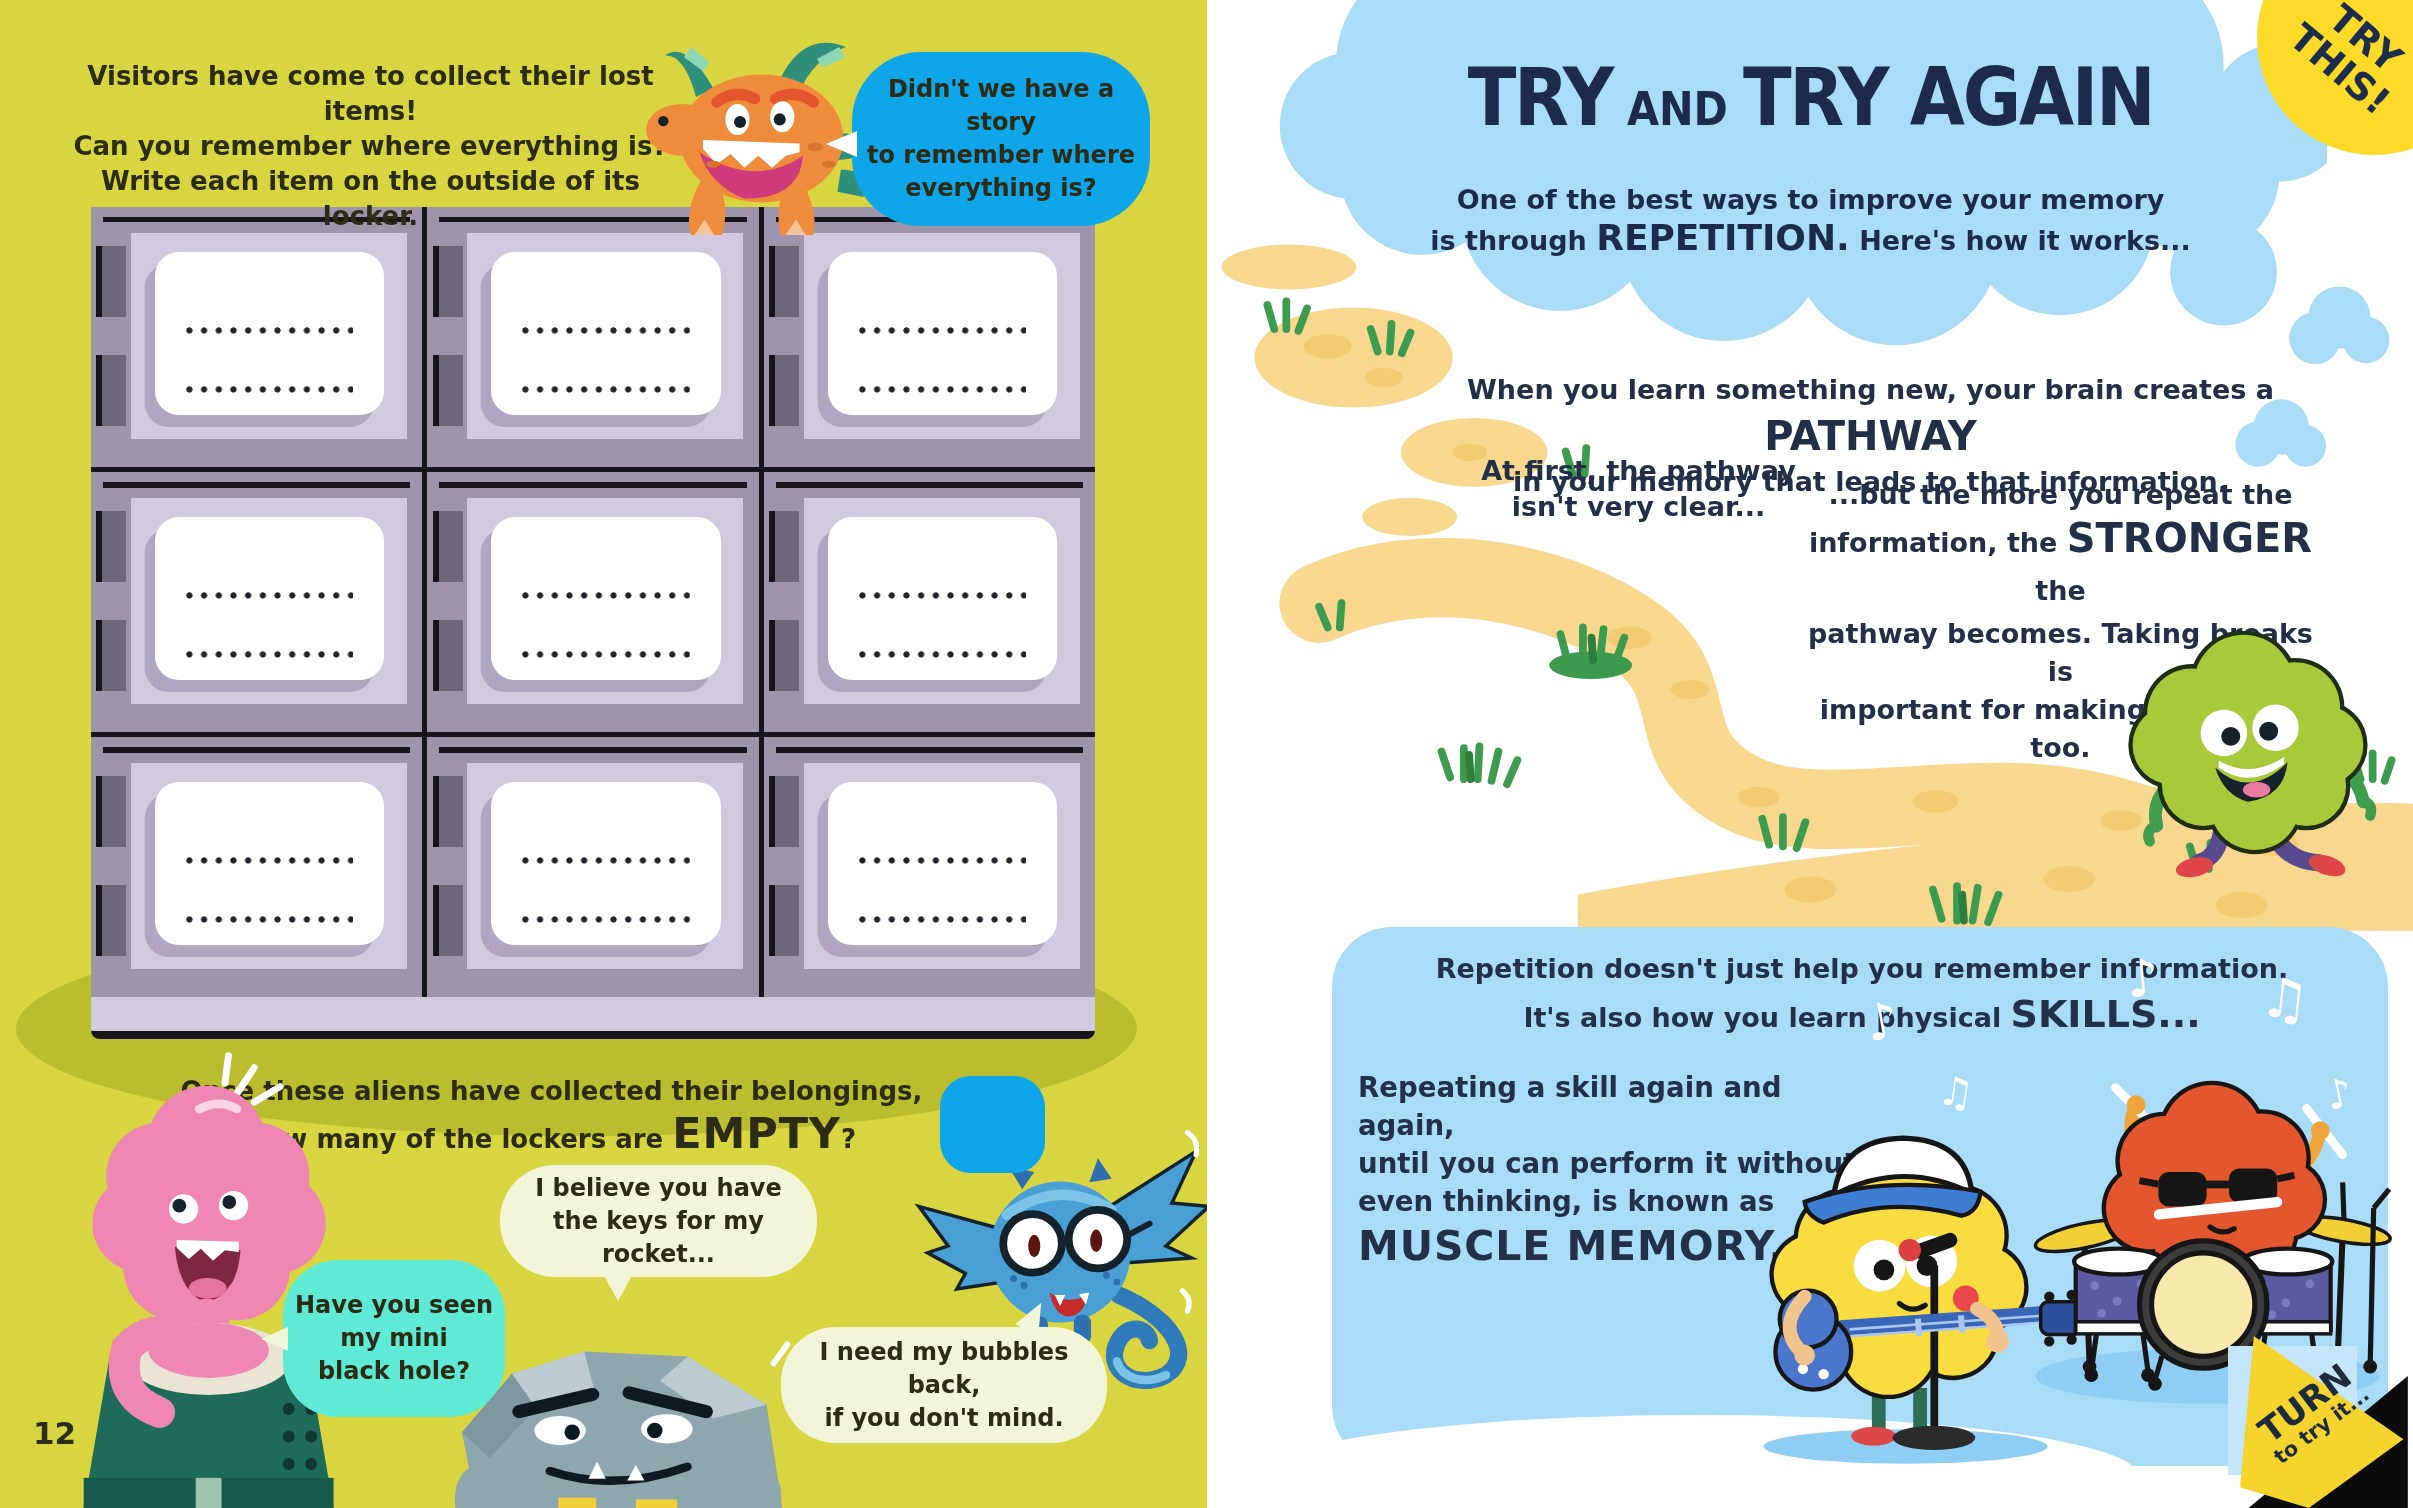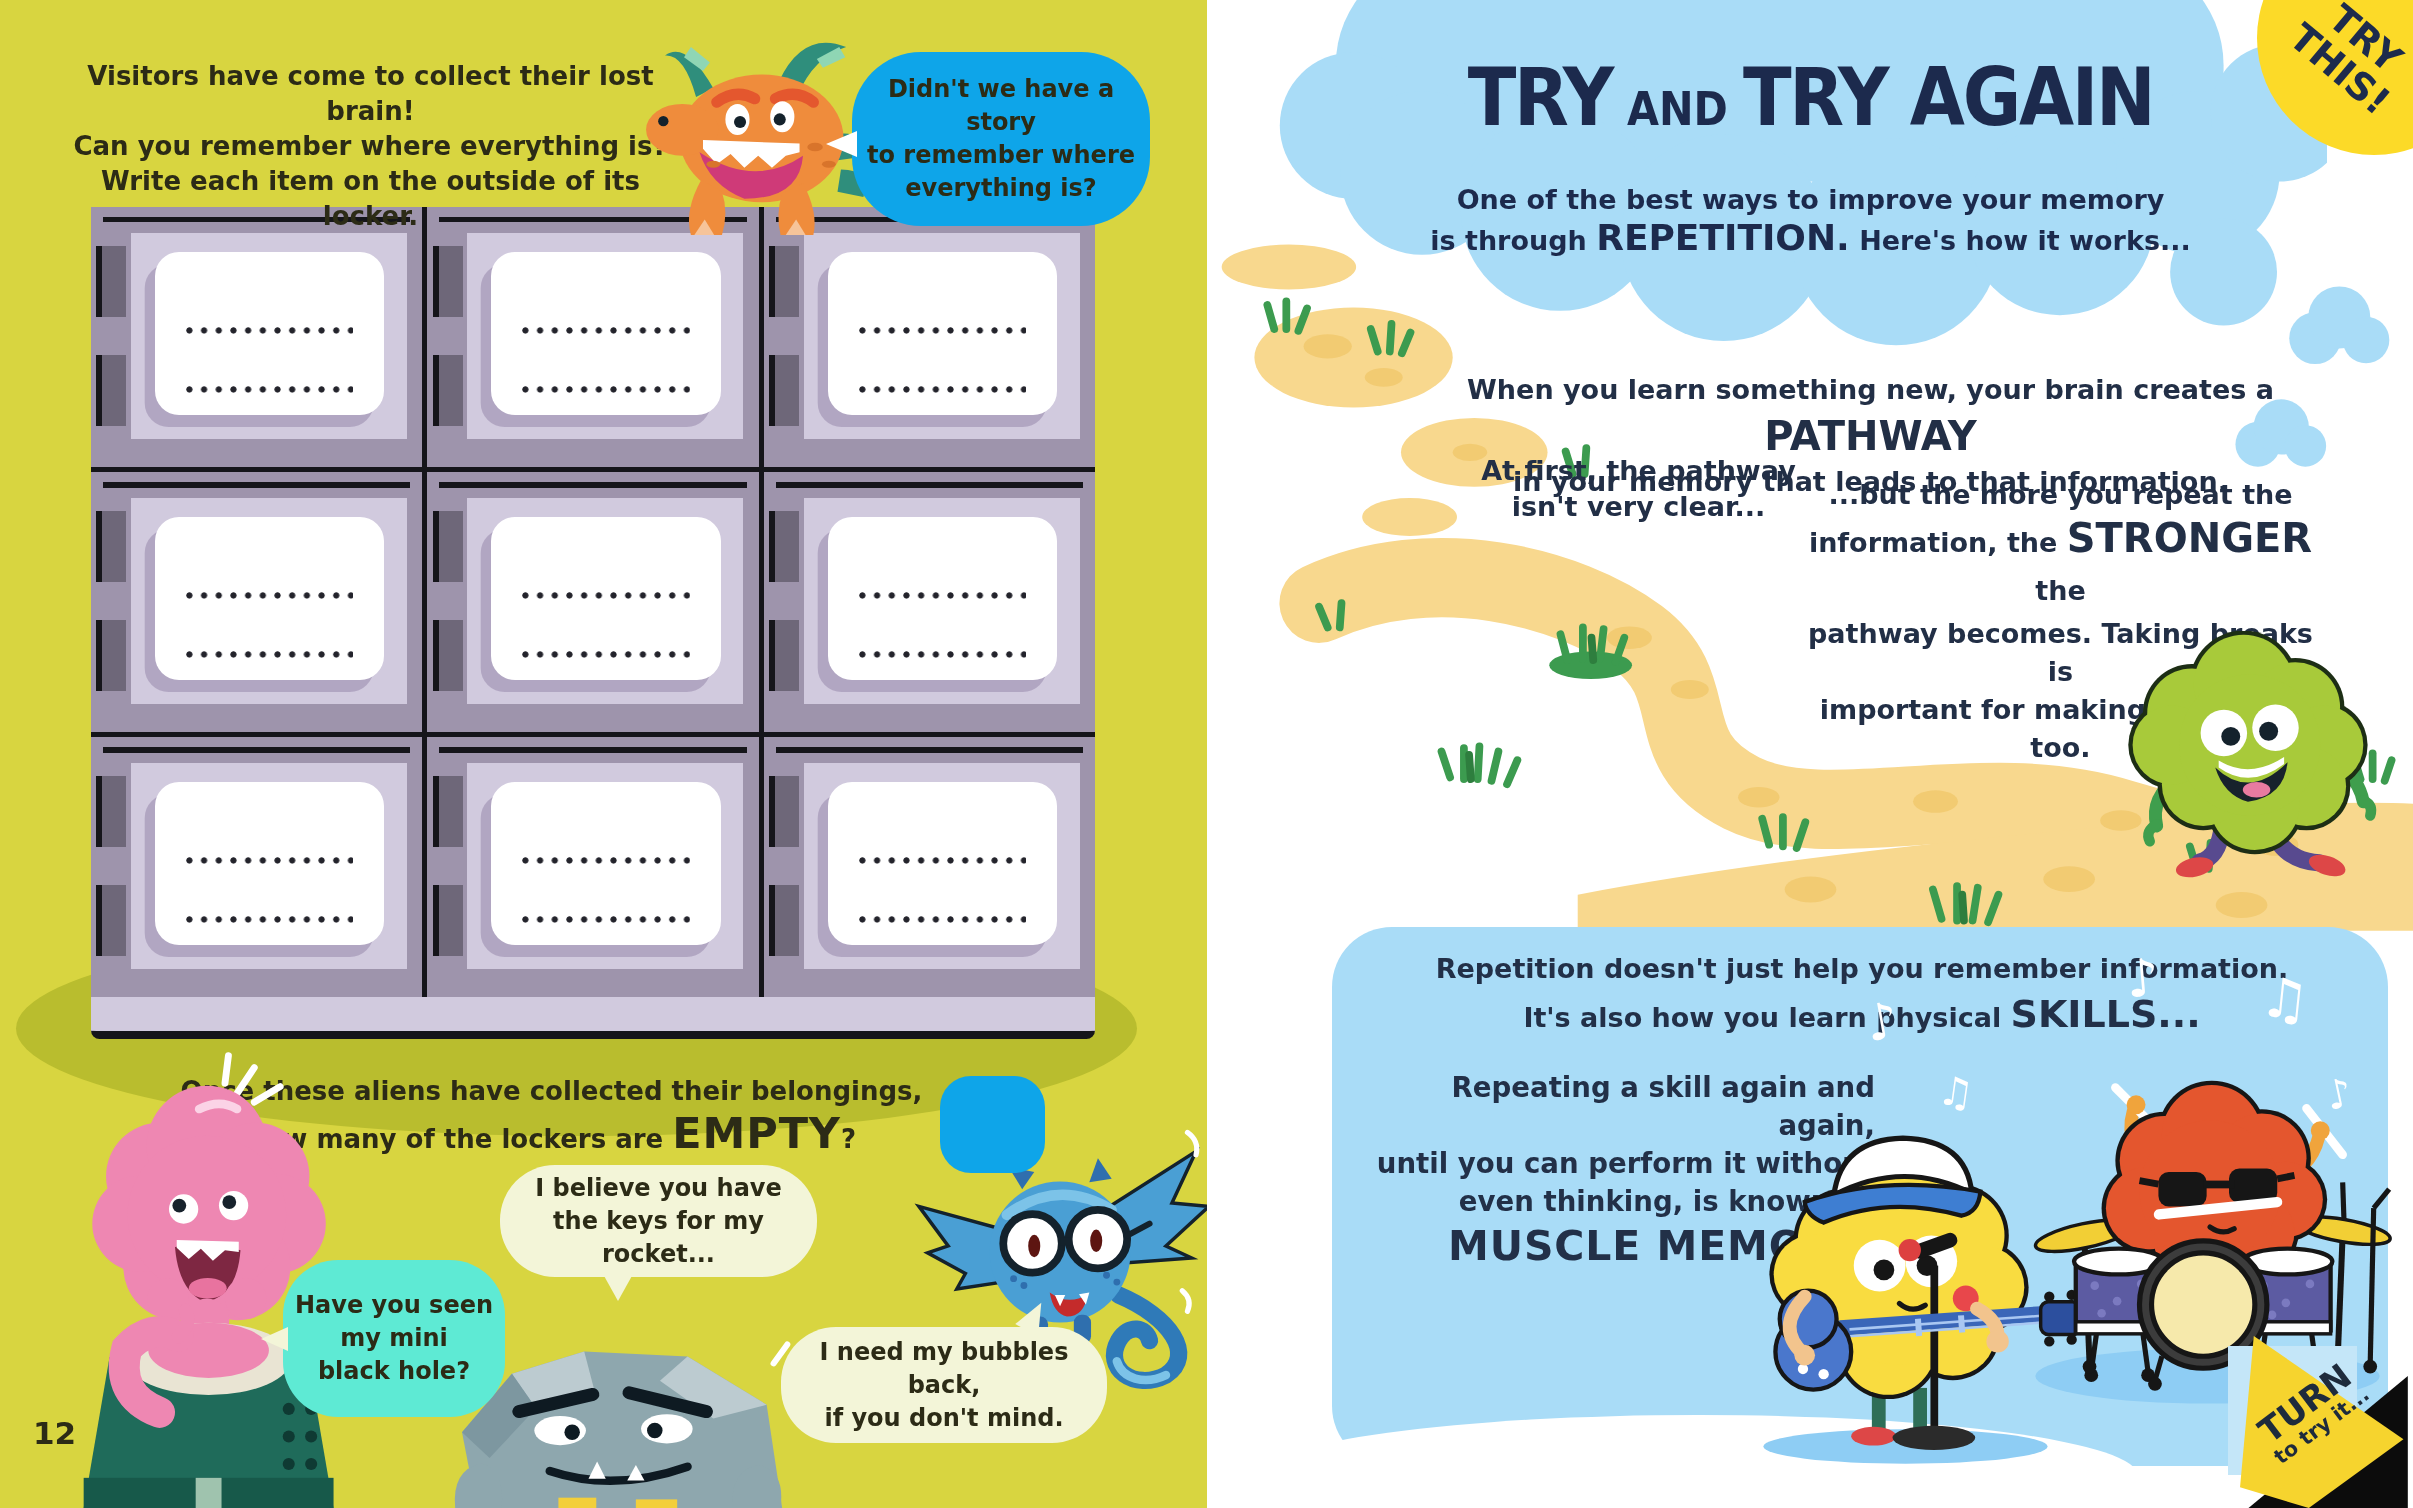--- a/index.html
+++ b/index.html
@@ -85,21 +85,21 @@
   #bub-brain .tail{right:-31px;top:52px;border-width:13.8px 0 13.8px 34px;border-color:transparent transparent transparent #f8d70a;}
   .runner{left:886px;top:631px;width:297px;height:259px;z-index:4;}
   .panel{position:absolute;left:125px;top:927px;width:1056px;height:539px;background:#a9dcf7;
         border-radius:60px;z-index:1;}
   .panel-wave{position:absolute;left:52px;top:1415px;width:879px;height:121px;background:#fff;
         border-radius:50%;z-index:3;}
   .skills{position:absolute;left:181px;top:950px;width:948px;text-align:center;color:#223048;
         font-weight:bold;font-size:27px;z-index:2;}
   .skills .s1{line-height:38px;} .skills .s2{line-height:52px;}
   .skills .bigword{font-size:38px;}
-  .muscle{position:absolute;left:151px;top:1069px;width:517px;text-align:right;color:#223048;
+  .muscle{position:absolute;left:151px;top:1069px;width:517px;text-align:left;color:#223048;
         font-weight:bold;font-size:27.6px;line-height:38px;z-index:2;}
   .muscle .em{font-size:41px;line-height:50px;letter-spacing:0.9px;}
   #bub-singer{left:159px;top:1231px;width:310px;height:150px;background:#fff;font-size:26px;
         line-height:35px;color:#273142;border-radius:66px;z-index:5;}
   #bub-singer .tail{right:-26px;top:48px;border-width:13px 0 13px 31px;border-color:transparent transparent transparent #fff;}
   .singer{left:496px;top:1102px;width:392px;height:366px;z-index:4;}
   .drummer{left:815px;top:1079px;width:371px;height:353px;z-index:4;}
   .note{position:absolute;color:#ffffff;font-weight:bold;z-index:2;}
   .fold{position:absolute;left:1021px;top:1336px;width:185px;height:172px;z-index:7;}
   .fold-blue{position:absolute;left:0;top:10.3px;width:129px;height:129px;background:#c4e6f8;}
@@ -113,21 +113,21 @@
   .fold-text .f2{font-size:20.7px;line-height:22.4px;}
 </style>
 </head>
 <body>
 
 <div class="spread">
 
   <section class="page-left">
 
     <div class="intro">
-      <div>Visitors have come to collect their lost brain!</div>
+      <div>Visitors have come to collect their lost items!</div>
       <div>Can you remember where everything is?</div>
       <div>Write each item on the outside of its locker.</div>
     </div>
 
     <div class="locker-shadow"></div>
 
     <svg class="abs" style="left:634px;top:33px;width:263px;height:203px;z-index:4" viewBox="0 0 305 235">
       <path d="M92 64 Q60 8 36 26 Q58 24 72 74 Z" fill="#2f8e7c"></path>
       <path d="M80 44 l-22 -16 8 -12 22 18 Z" fill="#8fd6b4"></path>
       <path d="M168 56 Q196 -4 246 16 Q208 28 190 72 Z" fill="#2f8e7c"></path>

